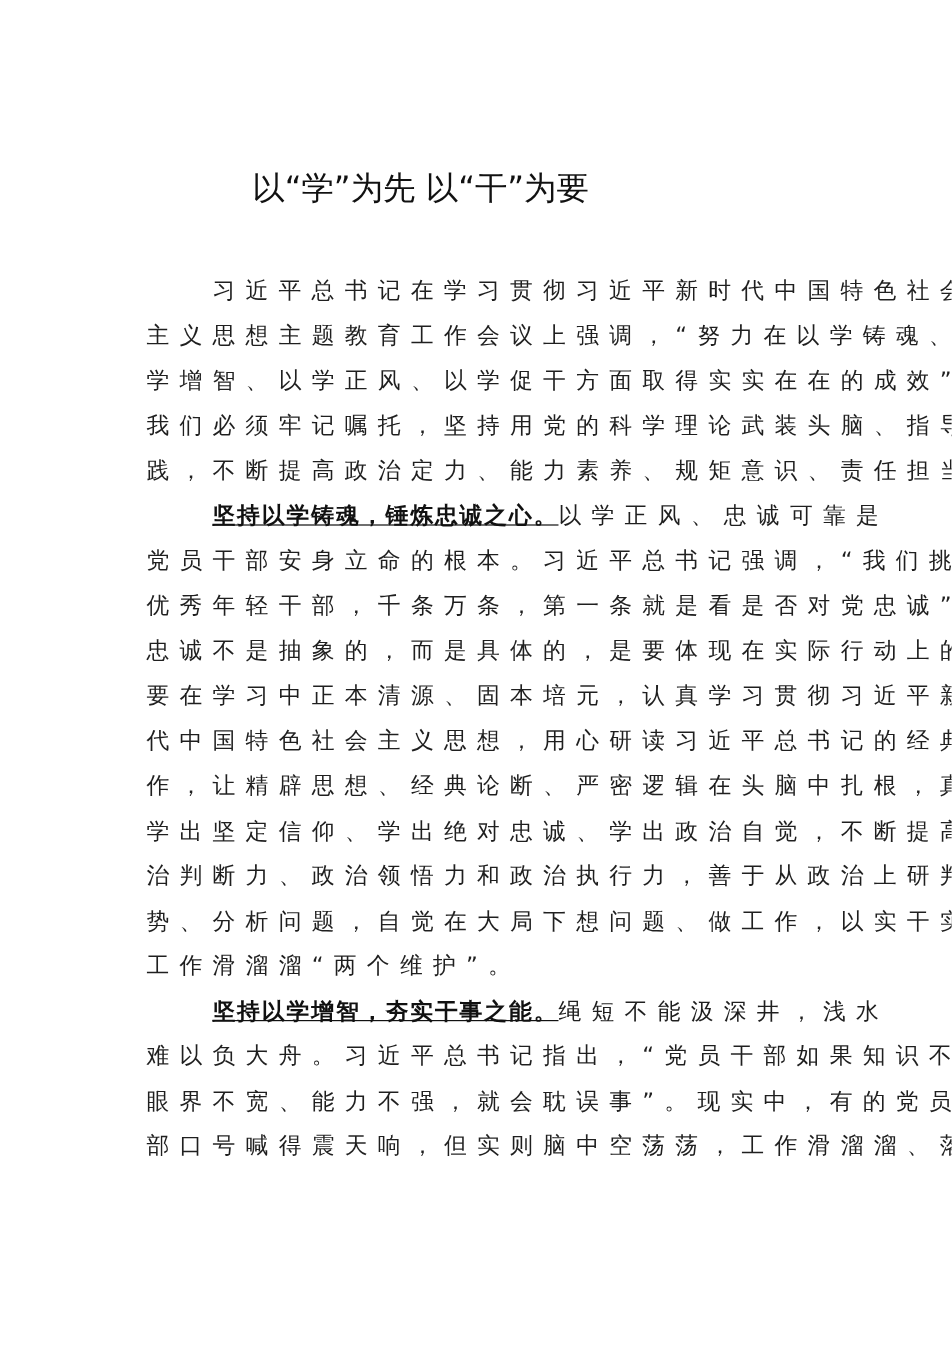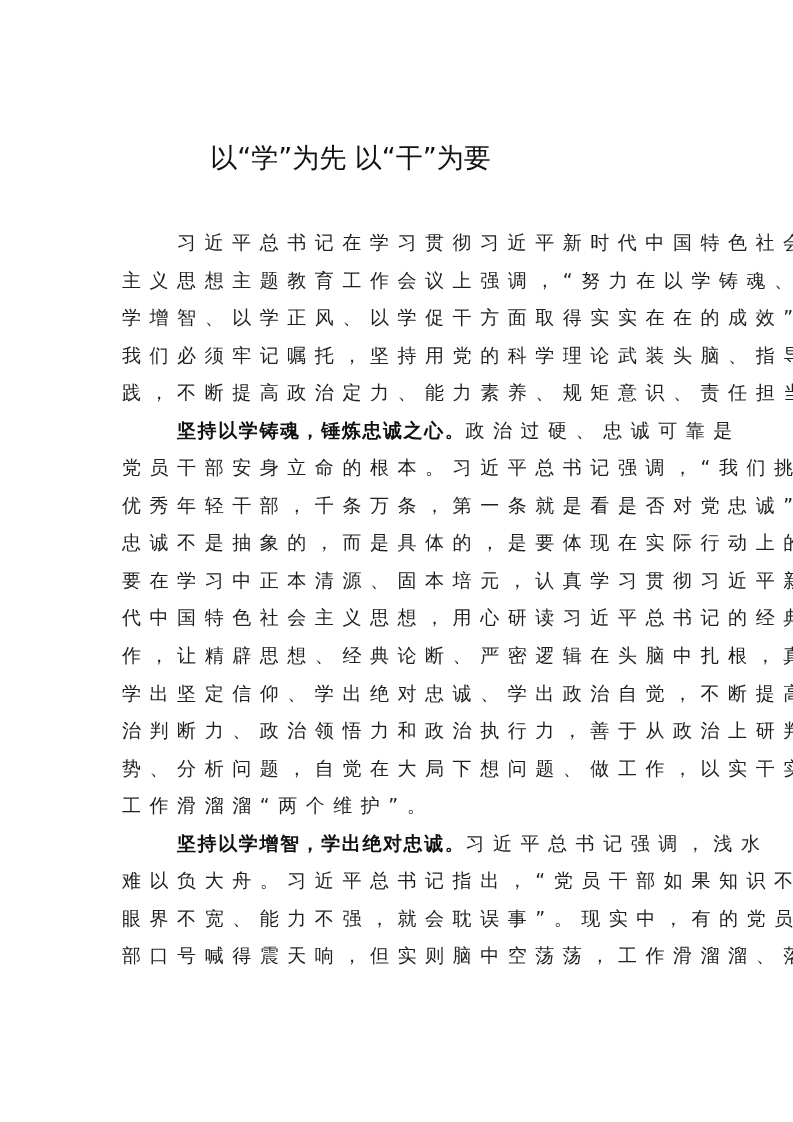--- a/index.html
+++ b/index.html
@@ -42,50 +42,51 @@
     letter-spacing: 8.55px;
     color: #1f1f1f;
   }
   .line.indent {
     padding-left: 55px;
   }
   .bold {
     font-weight: bold;
     color: #111;
     letter-spacing: 1.6px;
+    text-decoration: underline;
   }
 </style>
 </head>
 <body>
 
 <div class="title">以“学”为先  以“干”为要</div>
 
 <div class="body-text">
 
   <div>
     <span class="line indent">习近平总书记在学习贯彻习近平新时代中国特色社会</span>
     <span class="line">主义思想主题教育工作会议上强调，“努力在以学铸魂、以</span>
     <span class="line">学增智、以学正风、以学促干方面取得实实在在的成效”。</span>
     <span class="line">我们必须牢记嘱托，坚持用党的科学理论武装头脑、指导实</span>
     <span class="line">践，不断提高政治定力、能力素养、规矩意识、责任担当，</span>
   </div>
 
   <div>
-    <span class="line indent"><span class="bold">坚持以学铸魂，锤炼忠诚之心。</span><span>政治过硬、忠诚可靠是</span></span>
+    <span class="line indent"><span class="bold">坚持以学铸魂，锤炼忠诚之心。</span><span>以学正风、忠诚可靠是</span></span>
     <span class="line">党员干部安身立命的根本。习近平总书记强调，“我们挑选</span>
     <span class="line">优秀年轻干部，千条万条，第一条就是看是否对党忠诚”。</span>
     <span class="line">忠诚不是抽象的，而是具体的，是要体现在实际行动上的，</span>
     <span class="line">要在学习中正本清源、固本培元，认真学习贯彻习近平新时</span>
     <span class="line">代中国特色社会主义思想，用心研读习近平总书记的经典著</span>
     <span class="line">作，让精辟思想、经典论断、严密逻辑在头脑中扎根，真正</span>
     <span class="line">学出坚定信仰、学出绝对忠诚、学出政治自觉，不断提高政</span>
     <span class="line">治判断力、政治领悟力和政治执行力，善于从政治上研判形</span>
     <span class="line">势、分析问题，自觉在大局下想问题、做工作，以实干实际</span>
     <span class="line">工作滑溜溜“两个维护”。</span>
   </div>
 
   <div>
-    <span class="line indent"><span class="bold">坚持以学增智，学出绝对忠诚。</span><span>习近平总书记强调，浅水</span></span>
+    <span class="line indent"><span class="bold">坚持以学增智，夯实干事之能。</span><span>绳短不能汲深井，浅水</span></span>
     <span class="line">难以负大舟。习近平总书记指出，“党员干部如果知识不够、</span>
     <span class="line">眼界不宽、能力不强，就会耽误事”。现实中，有的党员干</span>
     <span class="line">部口号喊得震天响，但实则脑中空荡荡，工作滑溜溜、落实</span>
   </div>
 </div>
 
 </body></html>

